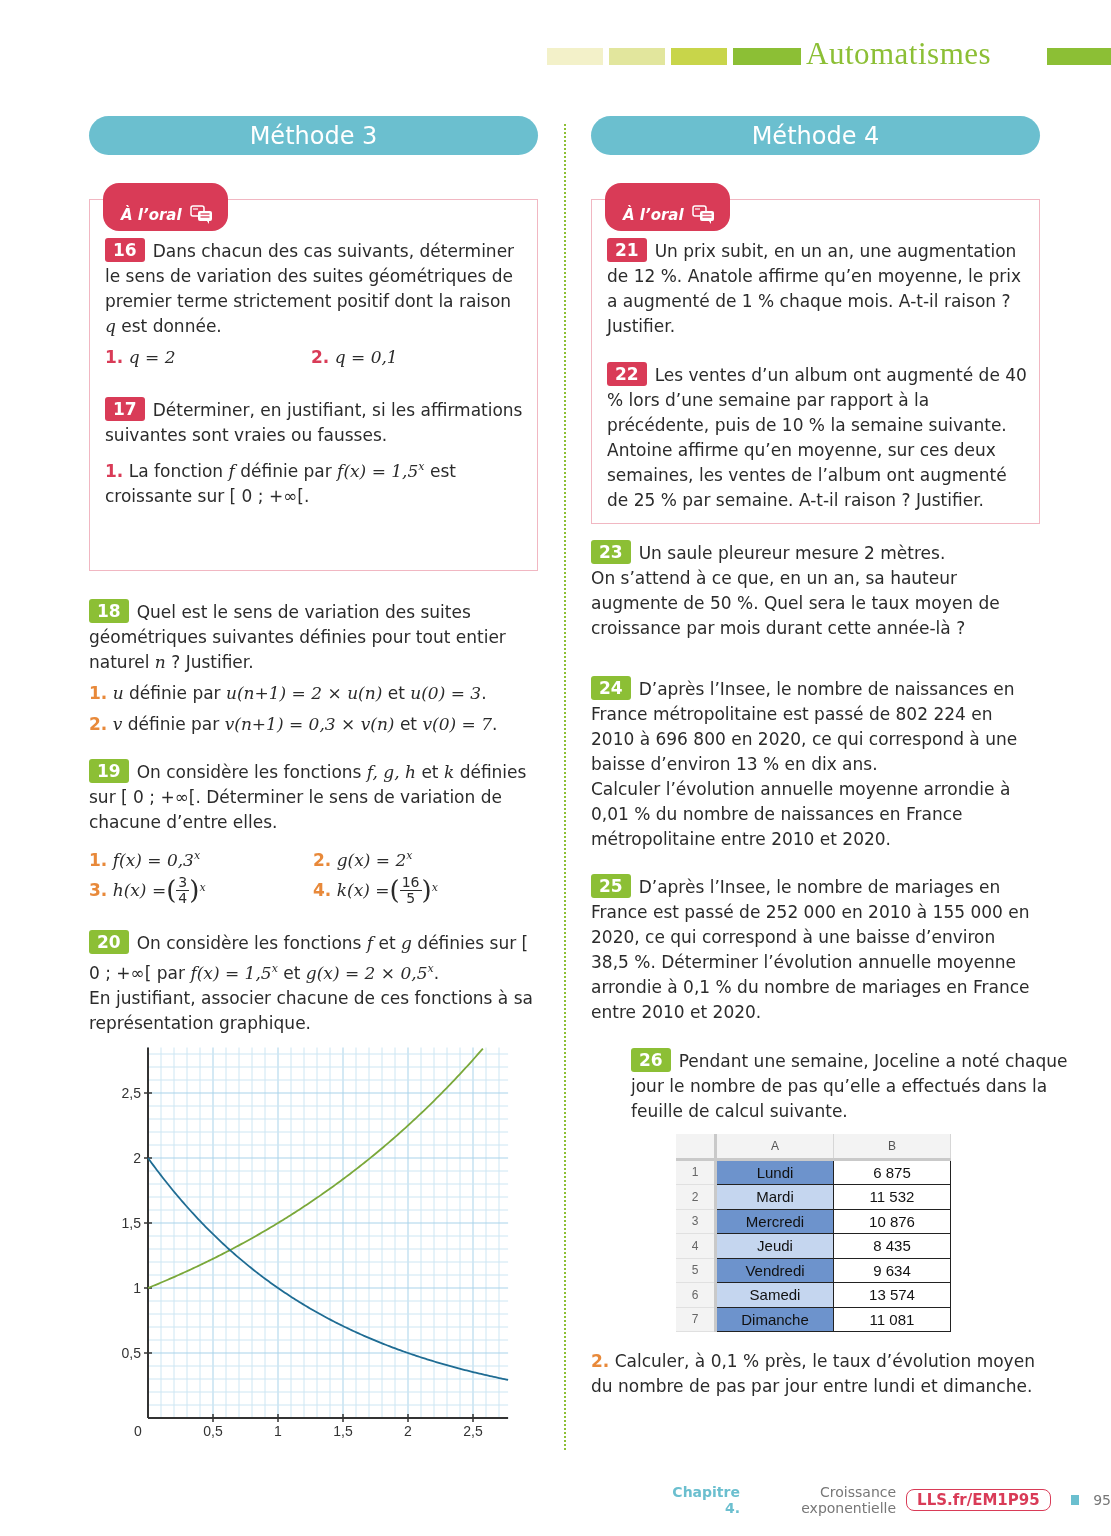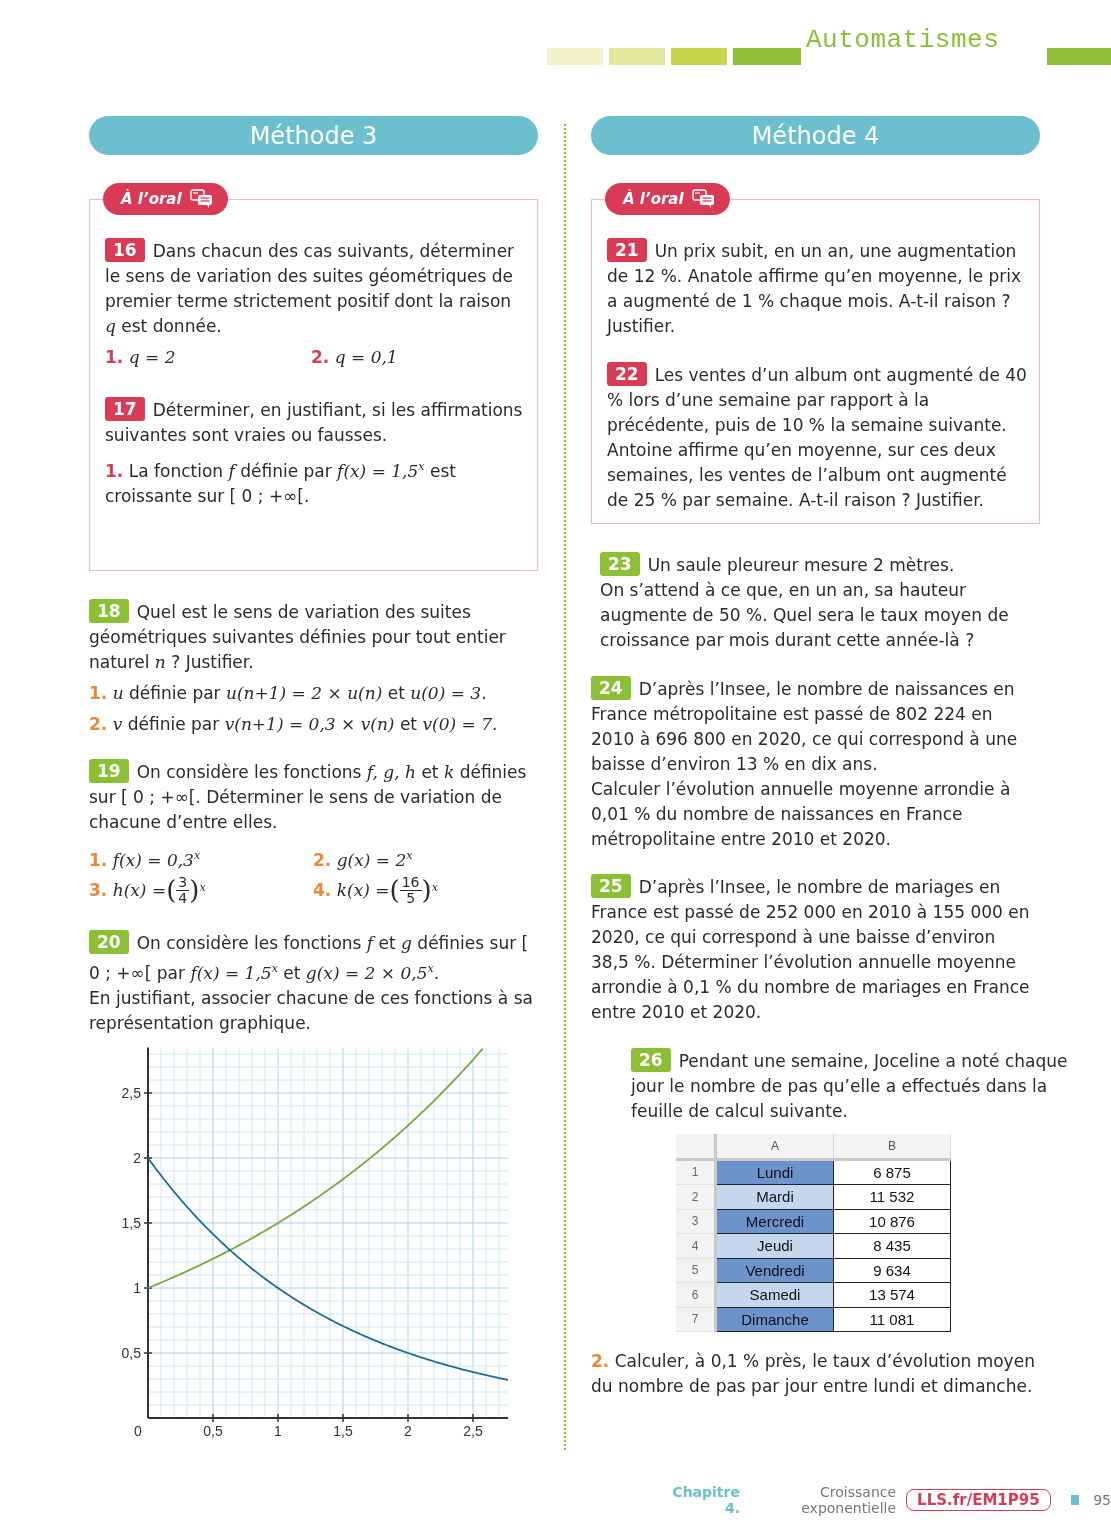--- a/index.html
+++ b/index.html
@@ -1,31 +1,31 @@
 <!DOCTYPE html>
 <html><head>
 <meta charset="utf-8">
 <style>
   html, body { margin: 0; padding: 0; background: #ffffff; }
   body { width: 1111px; height: 1536px; position: relative; overflow: hidden;
          font-family: "DejaVu Sans", sans-serif; color: #2b2b2b; }
 
   
   .bar { position: absolute; top: 48px; height: 17px; }
-  .banner-title { position: absolute; top: 20px; left: 806px; font-size: 26px; color: #8cbf35;
-                  font-family: Liberation Mono, monospace; letter-spacing: 0.5px; line-height: 40px; }
+  .banner-title { position: absolute; top: 34px; left: 806px; font-size: 31px; color: #8cbf35;
+                  font-family: Liberation Serif, serif; letter-spacing: 0.5px; line-height: 40px; }
 
   
   .method-pill { position: absolute; top: 116px; height: 39px; width: 449px; border-radius: 20px;
                  background: #6bbfcf; color: #fff; font-size: 24px; text-align: center; line-height: 40px; }
 
   
   .oral-box { position: absolute; border: 1.5px solid #f1b7c2; background: #fff; }
   .oral-tag { position: absolute; height: 32px; border-radius: 16px; background: #d93b57; color: #fff;
-              font-size: 15px; font-style: italic; font-weight: bold; line-height: 32px; padding: 0 14px 0 18px;
+              font-size: 15px; font-style: italic; font-weight: bold; line-height: 32px; padding: 16px 14px 0 18px;
               display: flex; align-items: center; gap: 8px; }
   .oral-tag svg { display: block; }
 
   .divider { position: absolute; left: 564px; top: 124px; height: 1326px; border-left: 2px dotted #8cbf35; }
 
   
   .ex { position: absolute; font-size: 17px; line-height: 25px; color: #2b2b2b; }
   .num { display: inline-block; color: #fff; font-weight: bold; font-size: 17px; line-height: 24px;
          padding: 0 8px; border-radius: 3px; margin-right: 8px; vertical-align: 1px; }
   .num.red { background: #d93b57; }
@@ -258,21 +258,21 @@
 </div>
 
 <div class="ex" style="left:607px;top:238px;width:420px;">
   <span class="num red">21</span><span>Un prix subit, en un an, une augmentation de 12 %. Anatole affirme qu’en moyenne, le prix a augmenté de 1 % chaque mois. A-t-il raison ? Justifier.</span>
 </div>
 
 <div class="ex" style="left:607px;top:362px;width:420px;">
   <span class="num red">22</span><span>Les ventes d’un album ont augmenté de 40 % lors d’une semaine par rapport à la précédente, puis de 10 % la semaine suivante. Antoine affirme qu’en moyenne, sur ces deux semaines, les ventes de l’album ont augmenté de 25 % par semaine. A-t-il raison ? Justifier.</span>
 </div>
 
-<div class="ex" style="left:591px;top:552px;width:455px;margin-left:9px;">
+<div class="ex" style="left:591px;top:540px;width:455px;">
   <span class="num green">23</span><span>Un saule pleureur mesure 2 mètres.</span>
   <span style="display:block">On s’attend à ce que, en un an, sa hauteur augmente de 50 %. Quel sera le taux moyen de croissance par mois durant cette année-là ?</span>
 </div>
 
 <div class="ex" style="left:591px;top:676px;width:445px;">
   <span class="num green">24</span><span>D’après l’Insee, le nombre de naissances en France métropolitaine est passé de 802 224 en 2010 à 696 800 en 2020, ce qui correspond à une baisse d’environ 13 % en dix ans.</span>
   <span style="display:block">Calculer l’évolution annuelle moyenne arrondie à 0,01 % du nombre de naissances en France métropolitaine entre 2010 et 2020.</span>
 </div>
 
 <div class="ex" style="left:591px;top:874px;width:445px;">

